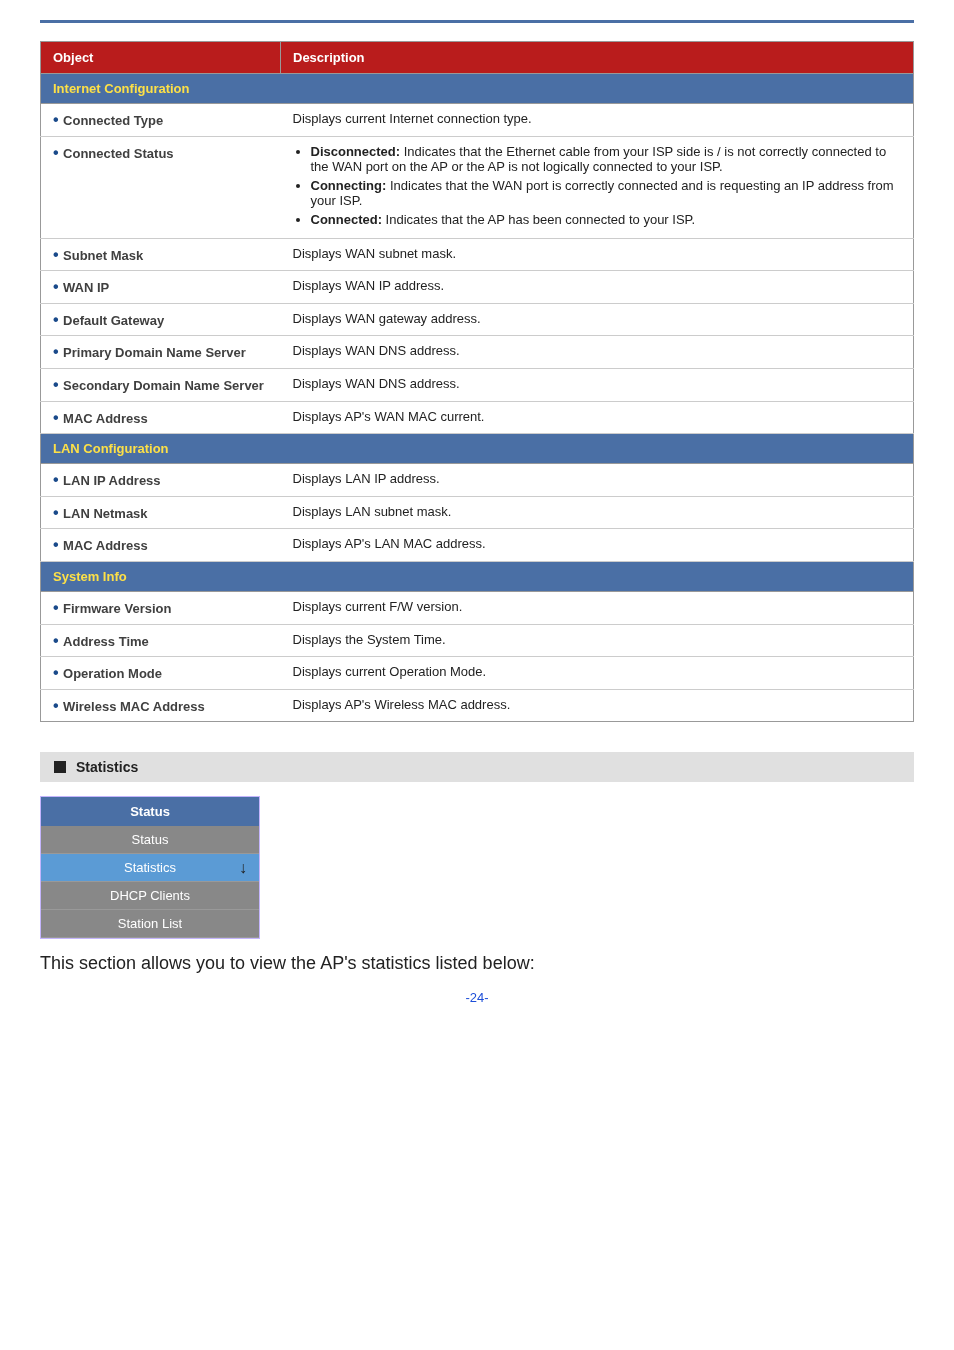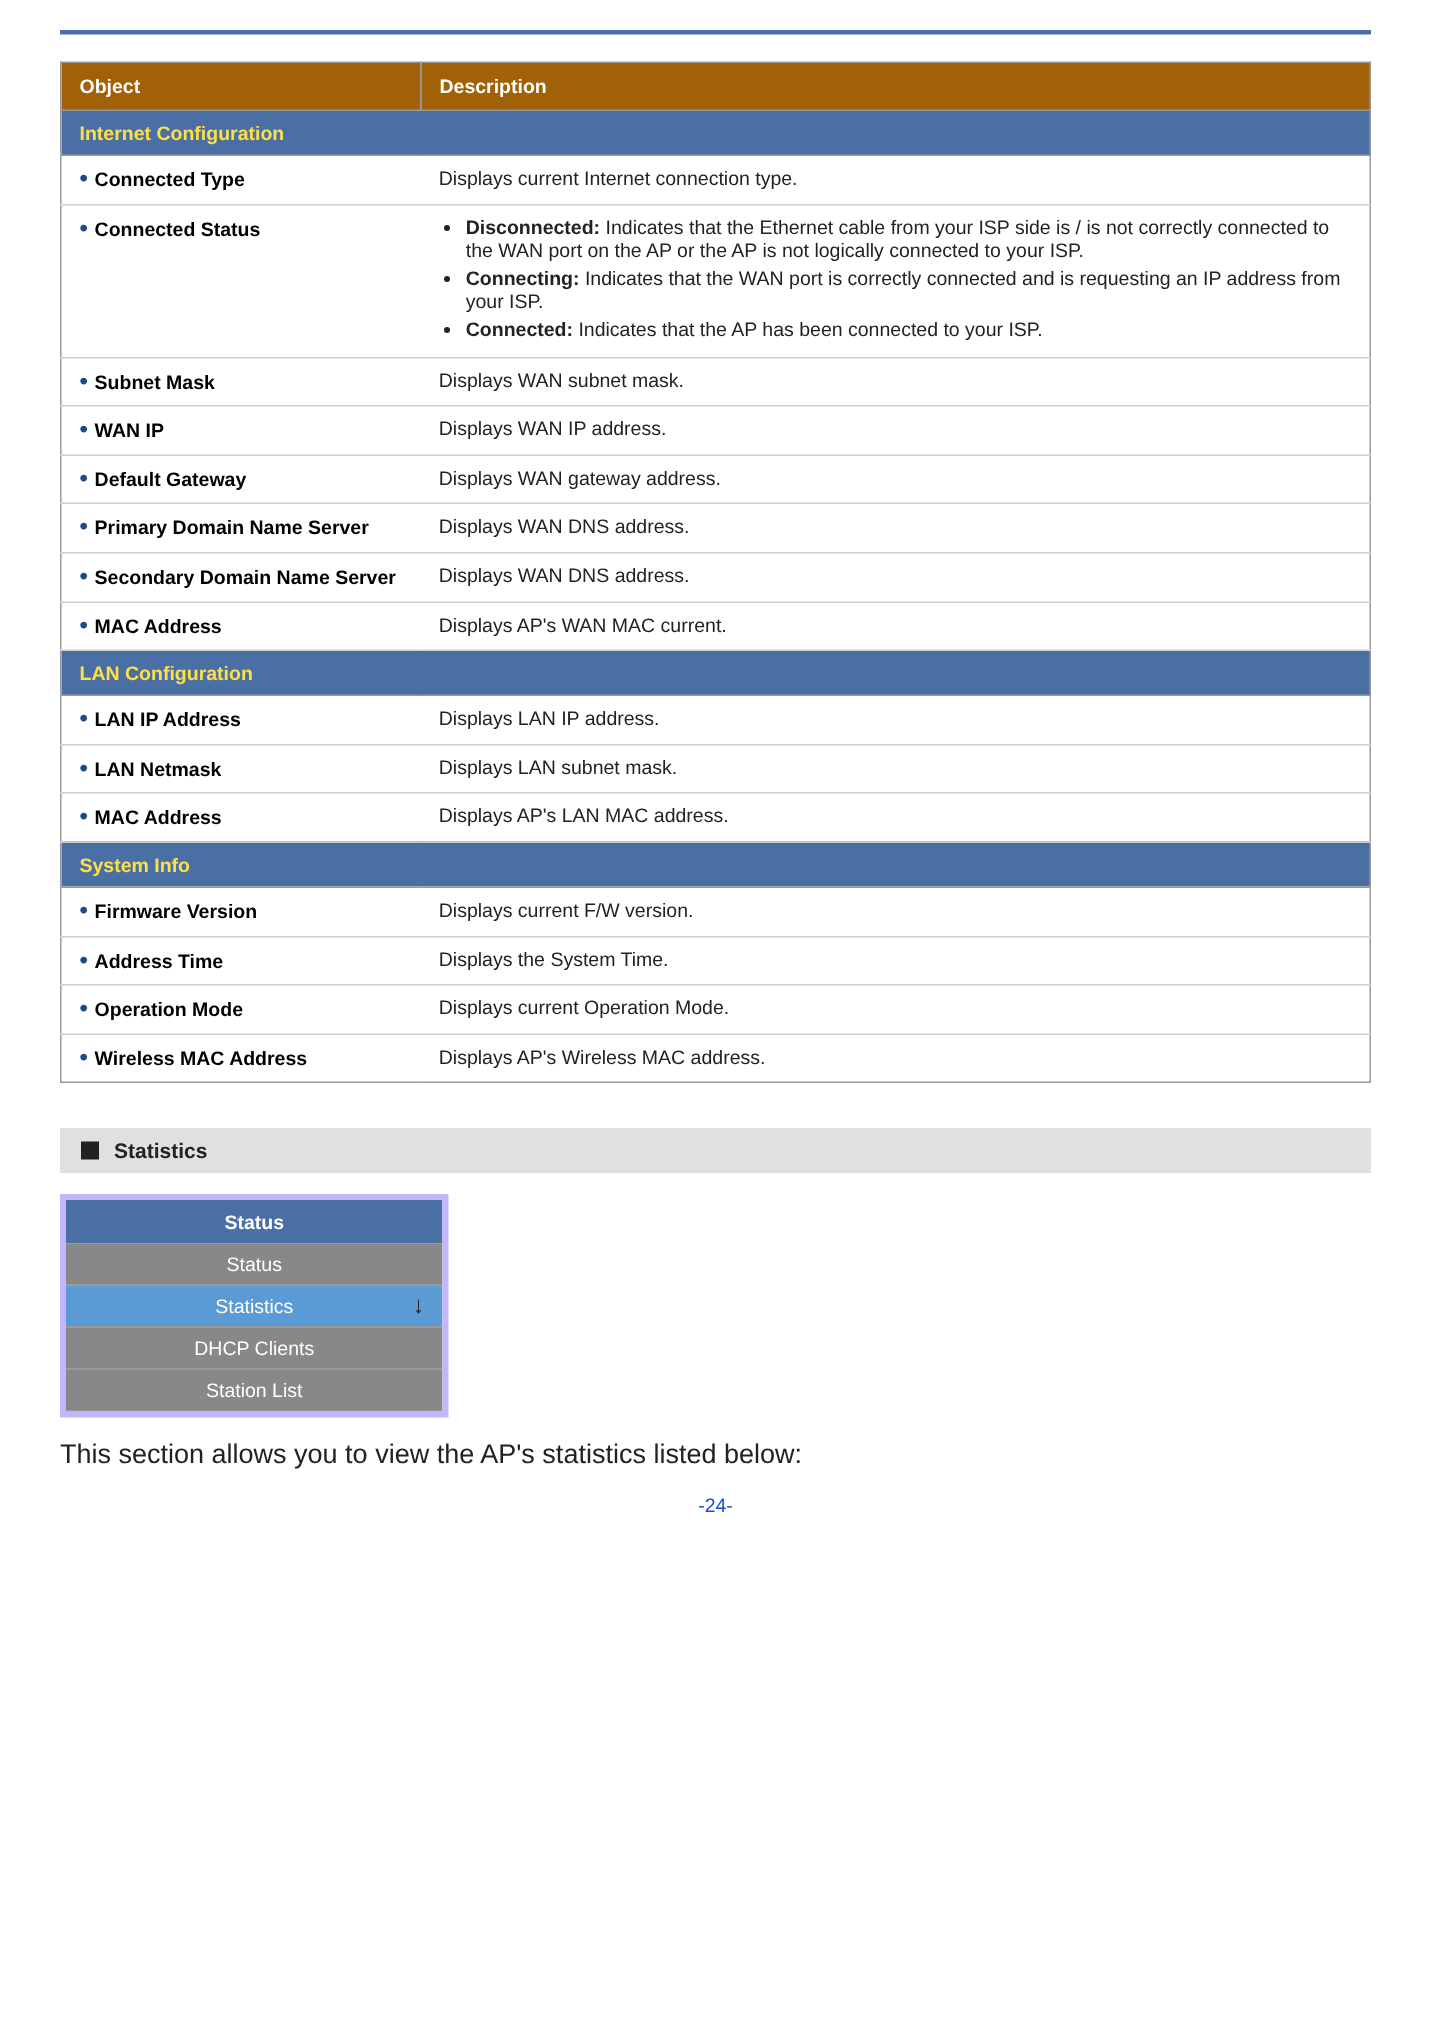--- a/index.html
+++ b/index.html
@@ -19,21 +19,21 @@
     }
 
     
     .main-table {
       width: 100%;
       border-collapse: collapse;
       border: 1px solid #999;
       margin-bottom: 30px;
     }
     .main-table th {
-      background: #a16207;
+      background: #b91c1c;
       color: #fff;
       font-weight: bold;
       padding: 8px 12px;
       text-align: left;
       font-size: 13px;
       border: 1px solid #999;
     }
     .main-table td {
       padding: 7px 12px;
       vertical-align: top;
@@ -56,21 +56,21 @@
       color: #1a4a8a;
       font-weight: bold;
     }
     .bullet {
       color: #1a4a8a;
       font-size: 16px;
       line-height: 1.1;
       flex-shrink: 0;
     }
     .obj-text {
-      color: #000000;
+      color: #404040;
       font-weight: bold;
     }
     .desc-bold {
       font-weight: bold;
     }
     .desc-cell ul {
       list-style: disc;
       padding-left: 18px;
       margin: 0;
     }
@@ -96,22 +96,22 @@
     .stats-header-icon {
       display: inline-block;
       width: 12px;
       height: 12px;
       background: #222;
       flex-shrink: 0;
     }
 
     
     .menu-screenshot {
-      width: 259px;
-      border: 4px solid #c4b5fd;
+      width: 220px;
+      border: 1px solid #c4b5fd;
       margin-bottom: 14px;
       overflow: hidden;
     }
     .menu-title-bar {
       background: #4a6fa5;
       color: #fff;
       text-align: center;
       font-size: 13px;
       font-weight: bold;
       padding: 7px 0;

